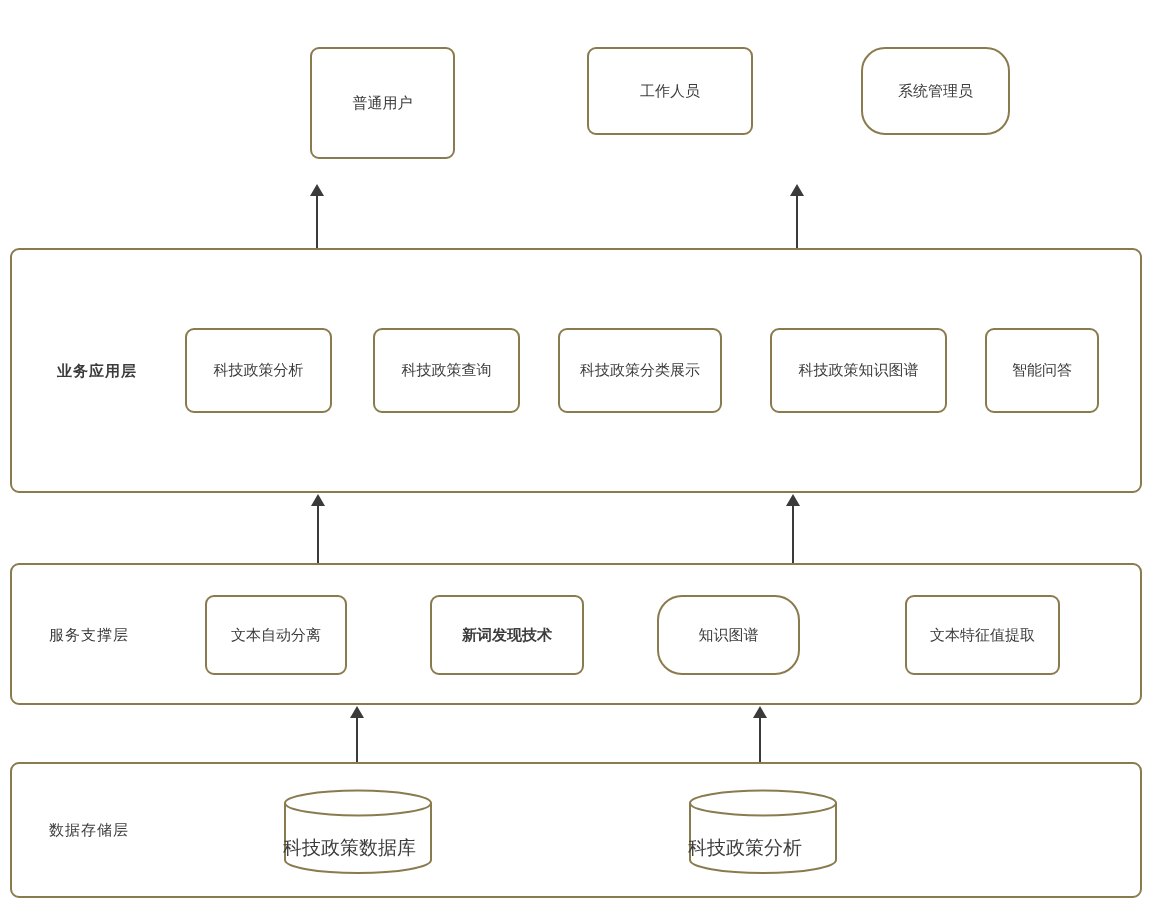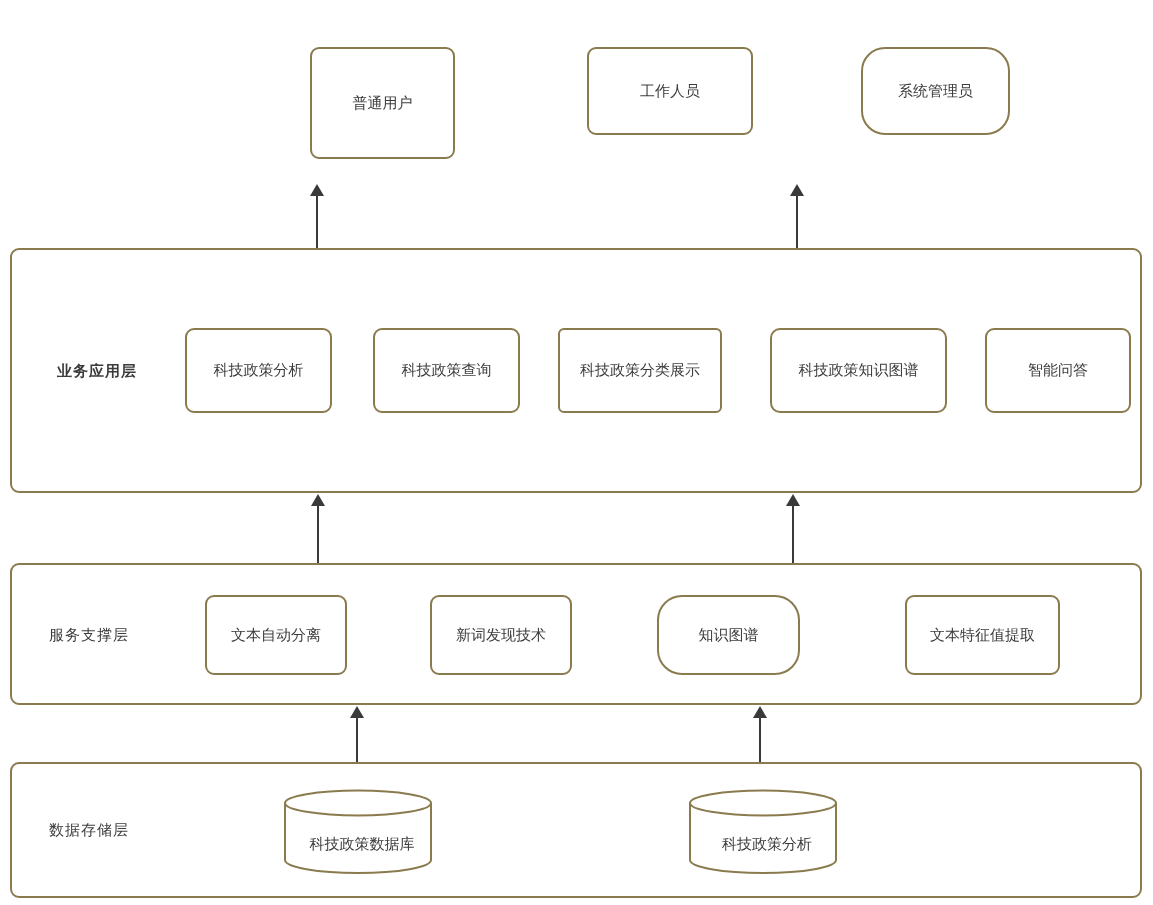--- a/index.html
+++ b/index.html
@@ -48,23 +48,22 @@
     border-bottom:12px solid var(--arrow-color);
   }
   .arrow-shaft{
     width:2px;
     margin:0 auto;
     background:var(--arrow-color);
   }
   .cylinder{position:absolute;width:150px;height:85px;}
   .cylinder svg{position:absolute;left:0;top:0;display:block;}
   .cylinder-label{
-    position:absolute;left:8px;right:0;top:46px;
-    text-align:center;
-    font-size:15px;
+    position:absolute;left:0;right:0;top:46px;
+    font-size:19px;
     white-space:nowrap;
   }
 </style>
 </head>
 <body>
 
 <div class="canvas">
 
   <div class="node" style="left:310px;top:47px;width:145px;height:112px;">
     <span>普通用户</span>
@@ -87,46 +86,46 @@
 
   <div class="layer" style="top:248px;height:245px;">
     <div class="layer-label" style="left:45px;top:112px;font-weight:bold;">业务应用层</div>
   </div>
   <div class="node" style="left:185px;top:328px;width:147px;height:85px;">
     <span>科技政策分析</span>
   </div>
   <div class="node" style="left:373px;top:328px;width:147px;height:85px;">
     <span>科技政策查询</span>
   </div>
-  <div class="node" style="left:558px;top:328px;width:164px;height:85px;border-radius:6px;">
+  <div class="node" style="left:558px;top:328px;width:164px;height:85px;">
     <span>科技政策分类展示</span>
   </div>
-  <div class="node" style="left:770px;top:328px;width:177px;height:85px;border-radius:10px;">
+  <div class="node" style="left:770px;top:328px;width:177px;height:85px;">
     <span>科技政策知识图谱</span>
   </div>
-  <div class="node" style="left:985px;top:328px;width:146px;height:85px;">
+  <div class="node" style="left:985px;top:328px;width:114px;height:85px;">
     <span>智能问答</span>
   </div>
 
   <div class="arrow" style="left:310px;top:494px;">
     <div class="arrow-head"></div>
     <div class="arrow-shaft" style="height:57px;"></div>
   </div>
   <div class="arrow" style="left:785px;top:494px;">
     <div class="arrow-head"></div>
     <div class="arrow-shaft" style="height:57px;"></div>
   </div>
 
   <div class="layer" style="top:563px;height:142px;">
     <div class="layer-label" style="left:37px;top:61px;">服务支撑层</div>
   </div>
   <div class="node" style="left:205px;top:595px;width:142px;height:80px;">
     <span>文本自动分离</span>
   </div>
-  <div class="node" style="left:430px;top:595px;width:142px;height:80px;">
+  <div class="node" style="left:430px;top:595px;width:154px;height:80px;font-weight:bold;">
     <span>新词发现技术</span>
   </div>
   <div class="node" style="left:657px;top:595px;width:143px;height:80px;border-radius:25px;">
     <span>知识图谱</span>
   </div>
   <div class="node" style="left:905px;top:595px;width:155px;height:80px;">
     <span>文本特征值提取</span>
   </div>
 
   <div class="arrow" style="left:349px;top:706px;">

